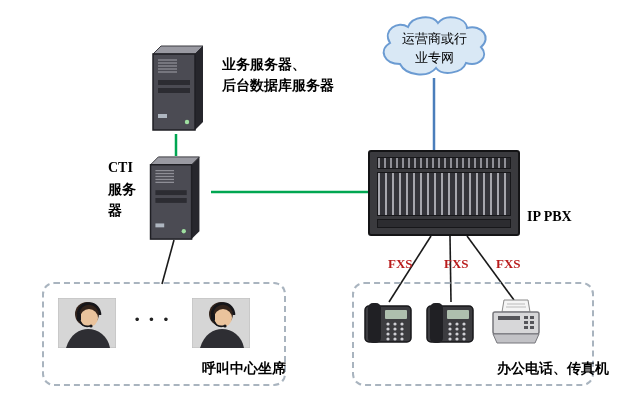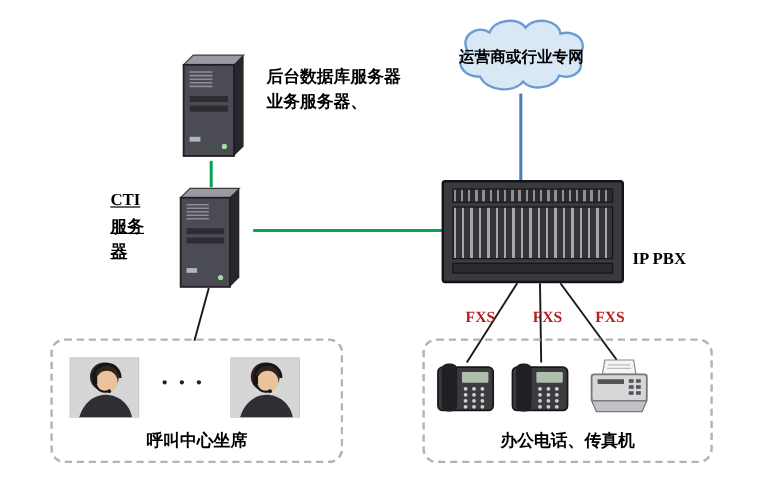--- a/index.html
+++ b/index.html
@@ -7,21 +7,21 @@
   .canvas {
     position:relative; width:640px; height:400px; background:#ffffff;
     overflow:hidden; font-family:"Liberation Serif","DejaVu Serif",serif;
   }
   .links { position:absolute; inset:0; z-index:1; }
   .node  { position:absolute; z-index:2; }
   .label {
     position:absolute; z-index:3; font-weight:bold; color:#000;
     font-size:14px; line-height:1.5;
   }
-  .label.center { text-align:center; }
+  .label.center { text-align:right; }
   .fxs { position:absolute; z-index:3; font-weight:bold; font-size:13px; color:#b91c1c; }
   .dashed-box {
     position:absolute; z-index:2; border:2px dashed #a9b4bf; border-radius:12px;
     background:transparent;
   }
   .dots {
     position:absolute; z-index:3; font-weight:bold; font-size:22px; color:#222;
     letter-spacing:7px; text-align:center;
   }
   
@@ -33,23 +33,23 @@
   .pbx-band-top {
     height:12px; border:1px solid #17171a; margin-bottom:3px;
     background:repeating-linear-gradient(90deg,#8f8f96 0 2px,#2b2b2f 2px 6px);
   }
   .pbx-band-main {
     height:44px; border:1px solid #17171a; margin-bottom:3px;
     background:repeating-linear-gradient(90deg,#a6a6ad 0 2px,#34343a 2px 7px);
   }
   .pbx-band-bottom { height:9px; border:1px solid #17171a; background:#2c2c30; }
   .cloud-text {
-    position:absolute; inset:0; display:flex; flex-direction:row;
+    position:absolute; inset:0; display:flex; flex-direction:column;
     align-items:center; justify-content:center; padding-top:4px;
-    font-weight:bold; font-size:13px; line-height:1.5; color:#000; z-index:3;
+    font-weight:normal; font-size:13px; line-height:1.5; color:#000; z-index:3;
   }
   svg { display:block; }
 </style>
 </head>
 <body>
 
 <div class="canvas">
 
   <svg class="links" width="640" height="400" viewBox="0 0 640 400">
     <line x1="176" y1="134" x2="176" y2="156" stroke-width="2.5" stroke="#00a651"></line>
@@ -73,43 +73,43 @@
           <line x1="15" y1="27" x2="34" y2="27"></line>
         <line x1="15" y1="30" x2="34" y2="30"></line>
       </g>
       <rect x="15" y="38" width="32" height="5" fill="#2c2c32"></rect>
       <rect x="15" y="46" width="32" height="5" fill="#2c2c32"></rect>
       <rect x="15" y="72" width="9" height="4" fill="#aeb6c0"></rect>
       <circle cx="44" cy="80" r="2.2" fill="#9fe0a0"></circle>
     </svg>
   </div>
   <div class="label" style="left:222px; top:54px;">
+    <div>业务服务器、</div>
     <div>后台数据库服务器</div>
-    <div>业务服务器、</div>
   </div>
 
   <div class="node" style="left:140px; top:153px;">
     <svg width="68" height="90" viewBox="0 0 68 92">
       <polygon points="10,12 52,12 60,4 18,4" fill="#9a9aa2" stroke="#3a3a40" stroke-width="1"></polygon>
       <polygon points="52,12 60,4 60,80 52,88" fill="#26262c"></polygon>
       <rect x="10" y="12" width="42" height="76" fill="#4b4b53" stroke="#1f1f24" stroke-width="1.5"></rect>
       <g stroke="#8e8e96" stroke-width="1.3">
         <line x1="15" y1="18" x2="34" y2="18"></line>
           <line x1="15" y1="21" x2="34" y2="21"></line>
         <line x1="15" y1="24" x2="34" y2="24"></line>
           <line x1="15" y1="27" x2="34" y2="27"></line>
         <line x1="15" y1="30" x2="34" y2="30"></line>
       </g>
       <rect x="15" y="38" width="32" height="5" fill="#2c2c32"></rect>
       <rect x="15" y="46" width="32" height="5" fill="#2c2c32"></rect>
       <rect x="15" y="72" width="9" height="4" fill="#aeb6c0"></rect>
       <circle cx="44" cy="80" r="2.2" fill="#9fe0a0"></circle>
     </svg>
   </div>
-  <div class="label" style="left:92px; top:157px; line-height:1.55;text-decoration:underline;">
+  <div class="label" style="left:108px; top:157px; line-height:1.55;">
     <div>CTI</div>
     <div>服务</div>
     <div>器</div>
   </div>
 
   <div class="node" style="left:372px; top:12px; width:125px; height:68px;">
     <svg width="125" height="68" viewBox="0 0 125 68">
       <path d="M 28 52 C 12 52 6 38 18 31 C 10 18 26 8 36 15 C 40 4 60 2 66 11
                C 74 1 94 5 95 16 C 110 12 120 26 109 35 C 118 45 106 55 94 51
                C 90 62 70 64 64 56 C 56 66 34 64 28 52 Z" fill="#d9e8f5" stroke="#6b9bd2" stroke-width="2"></path>
@@ -221,15 +221,15 @@
           <rect x="40" y="18" width="4" height="3"></rect>
         <rect x="34" y="23" width="4" height="3"></rect>
           <rect x="40" y="23" width="4" height="3"></rect>
         <rect x="34" y="28" width="4" height="3"></rect>
           <rect x="40" y="28" width="4" height="3"></rect>
       </g>
       <polygon points="3,36 49,36 45,45 7,45" fill="#c2c2c6" stroke="#77777c" stroke-width="1"></polygon>
     </svg>
   </div>
 
-  <div class="label center" style="left:352px; top:358px; width:242px;">办公电话、传真机</div>
+  <div class="label center" style="left:367px; top:358px; width:242px;">办公电话、传真机</div>
 
 </div>
 
 </body></html>

